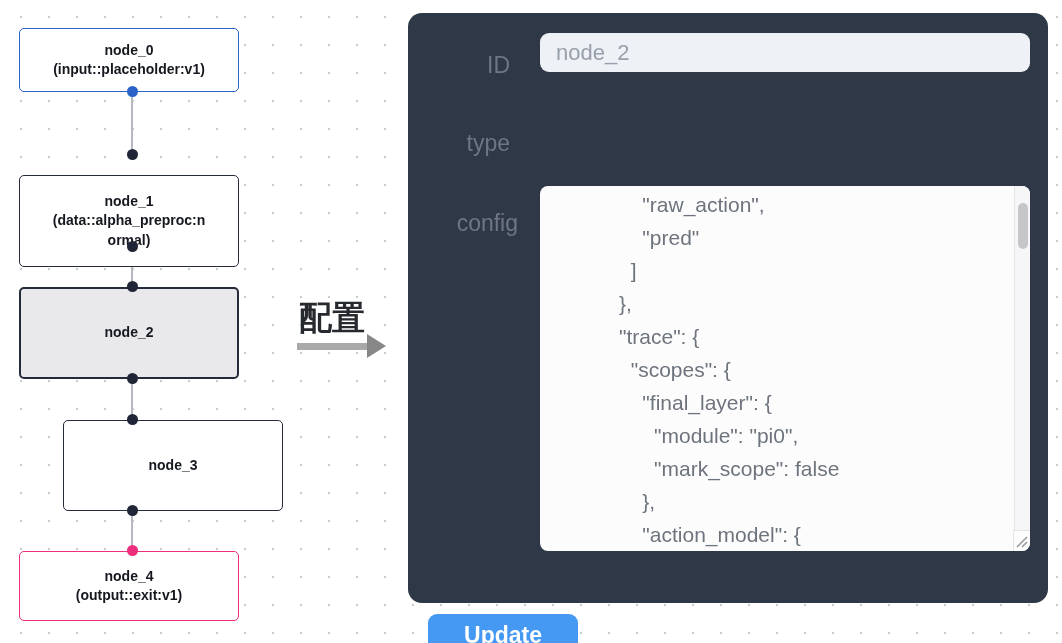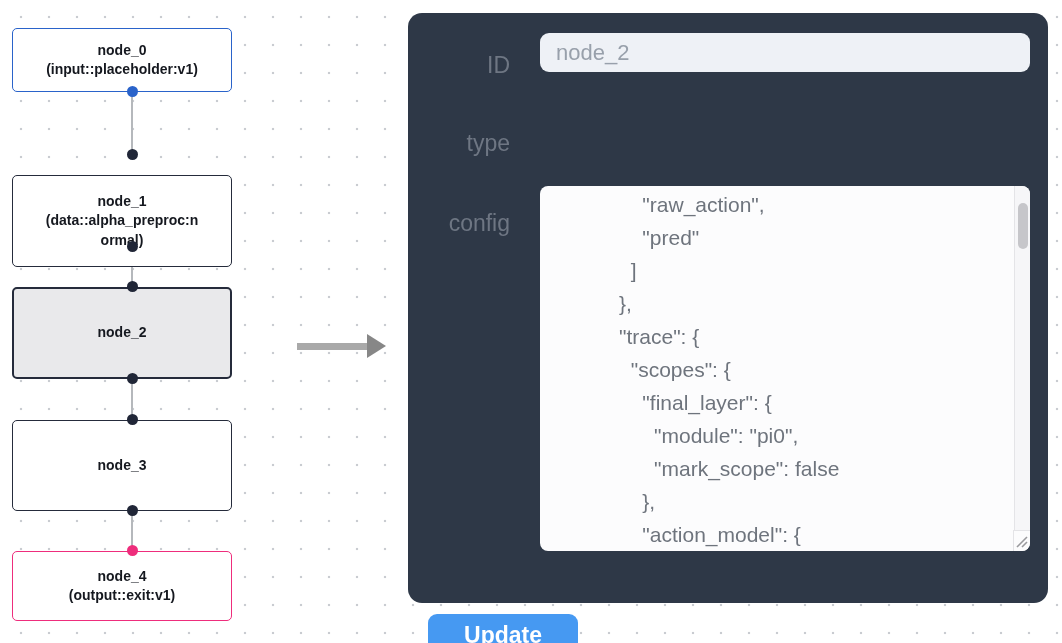--- a/index.html
+++ b/index.html
@@ -5,31 +5,31 @@
   html,body { margin:0; padding:0; }
   body { font-family:"Liberation Sans", sans-serif; }
   .stage {
     position:relative; width:1062px; height:643px; overflow:hidden;
     background-color:#ffffff;
     background-image:radial-gradient(circle, #c9ccd1 1.3px, rgba(0,0,0,0) 1.6px);
     background-size:28px 28px; background-position:7px 3px;
   }
   
   .node {
-    position:absolute; left:12px; width:220px; box-sizing:border-box;
+    position:absolute; left:19px; width:220px; box-sizing:border-box;
     background:#ffffff; border:1.6px solid #252b3b; border-radius:5px;
     display:flex; flex-direction:column; justify-content:center; align-items:center;
     text-align:center; font-size:14px; line-height:19.5px; color:#15181f; font-weight:600;
     padding:0 2px; cursor:pointer;
   }
   .node .sub { white-space:pre-line; }
   .node-0 { top:28px;  height:64px; border-color:#2a63ca; }
   .node-1 { top:155px; height:92px;margin-top:20px; }
   .node-2 { top:287px; height:92px; background:#e9e9eb; border-width:2px; }
-  .node-3 { top:420px; height:91px; }
+  .node-3 { top:420px; height:91px;margin-left:44px; }
   .node-4 { top:551px; height:70px; border-color:#ee2d7c; }
   .edge { position:absolute; left:131px; width:2px; background:#b5b8bc; }
   .edge-01 { top:92px;  height:63px; }
   .edge-12 { top:247px; height:40px; }
   .edge-23 { top:379px; height:41px; }
   .edge-34 { top:511px; height:40px; }
   .port { position:absolute; left:127px; width:11px; height:11px; border-radius:50%; background:#202637; }
   .port-blue { background:#2a63ca; }
   .port-pink { background:#ee2d7c; }
   .p-0b { top:86px; }  .p-1t { top:149px; } .p-1b { top:241px; }
@@ -47,21 +47,21 @@
   }
   
   .panel {
     position:absolute; left:408px; top:13px; width:640px; height:590px;
     background:#2e3847; border-radius:14px;
   }
   .field-label {
     position:absolute; left:0; width:102px; text-align:right;
     font-size:23px; line-height:26px; color:#6e7683;
   }
-  .lbl-id { top:39px; } .lbl-type { top:117px; } .lbl-config { top:197px; }
+  .lbl-id { top:39px; } .lbl-type { top:117px; } .lbl-config { top:197px;padding-left:8px; }
   .text-input {
     position:absolute; left:132px; width:490px; height:39px; box-sizing:border-box;
     background:#eef1f6; border:none; border-radius:9px; outline:none;
     font-family:inherit; font-size:22px; color:#98a0ab; padding:0 16px;
   }
   .input-id { top:20px; } .input-type { top:98px; }
   .config-box {
     position:absolute; left:132px; top:173px; width:490px; height:365px;
     background:#fcfcfd; border-radius:8px; overflow:hidden; cursor:text;
   }
@@ -124,20 +124,21 @@
     <div class="port port-blue p-0b"></div>
     <div class="port p-1t"></div>
     <div class="port p-1b"></div>
     <div class="port p-2t"></div>
     <div class="port p-2b"></div>
     <div class="port p-3t"></div>
     <div class="port p-3b"></div>
     <div class="port port-pink p-4t"></div>
   </div>
 
+  <div class="transition-label">配置</div>
   <div class="arrow-shaft"></div>
   <div class="arrow-head"></div>
 
   <div class="panel">
     <div class="field-label lbl-id">ID</div>
     <input class="text-input input-id" type="text" value="node_2" style="">
 
     <div class="field-label lbl-type">type</div>
 
     <div class="field-label lbl-config">config</div>

